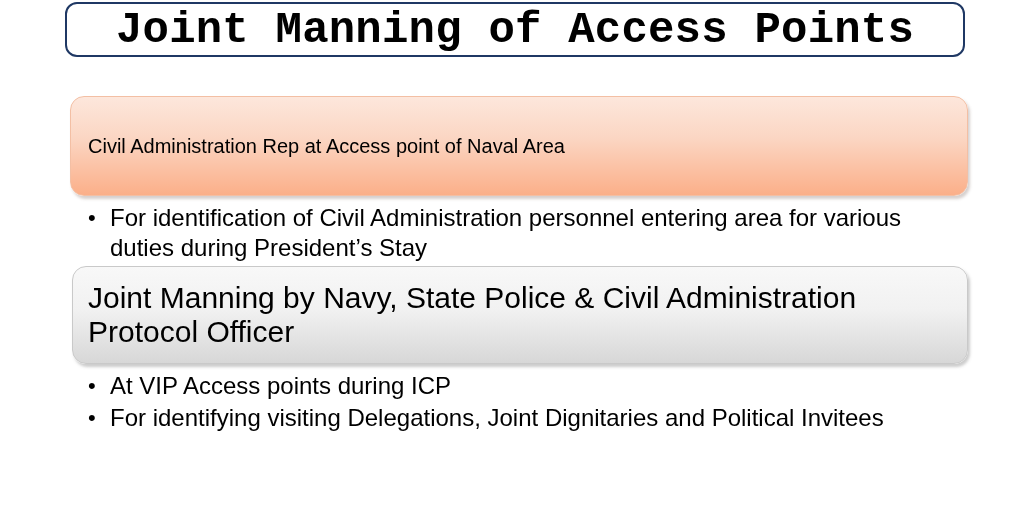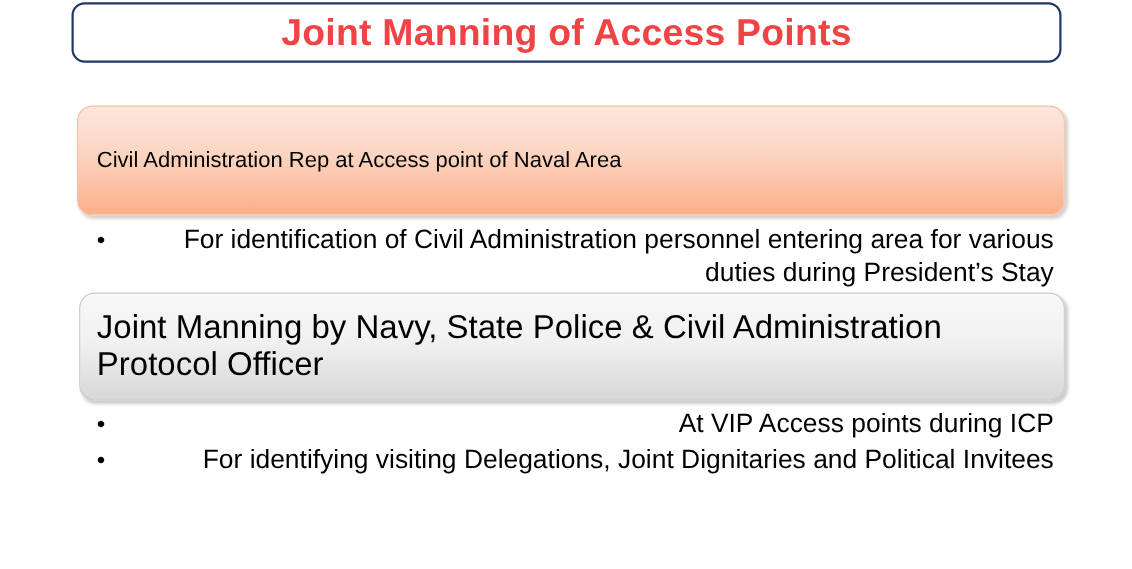--- a/index.html
+++ b/index.html
@@ -31,26 +31,27 @@
     height: 55px;
     box-sizing: border-box;
     border: 2px solid #1F3864;
     border-radius: 12px;
     background: #ffffff;
     display: flex;
     align-items: center;
     justify-content: center;
   }
   .title-text {
-    font-size: 34px;
+    font-size: 44px;
     font-weight: bold;
     letter-spacing: 0.2px;
-    color: #ef4444;
+    color: #000000;
     line-height: 1;
     white-space: nowrap;
+    font-family: Liberation Mono, monospace;
   }
 
   
   .orange-box {
     position: absolute;
     left: 70px;
     top: 96px;
     width: 898px;
     height: 100px;
     box-sizing: border-box;
@@ -119,21 +120,20 @@
     width: 22px;
     flex: 0 0 22px;
     font-size: 22px;
     line-height: 1.33;
     text-align: left;
     color: #000000;
   }
   .bullet-text {
     flex: 1 1 auto;
     color: #000000;
-    text-align: right;
   }
 </style>
 </head>
 <body>
 
 <div class="slide">
 
   <div class="title-box">
     <div class="title-text">Joint Manning of Access Points</div>
   </div>

